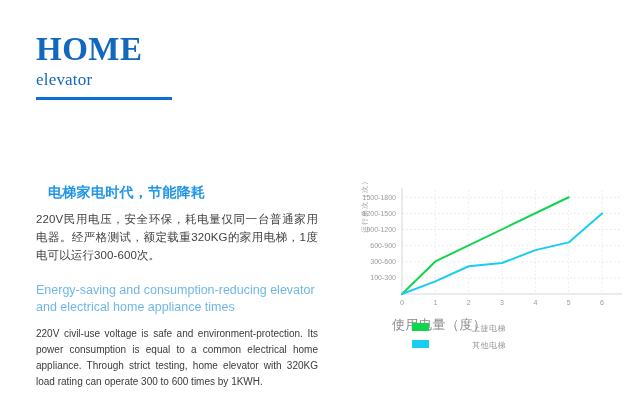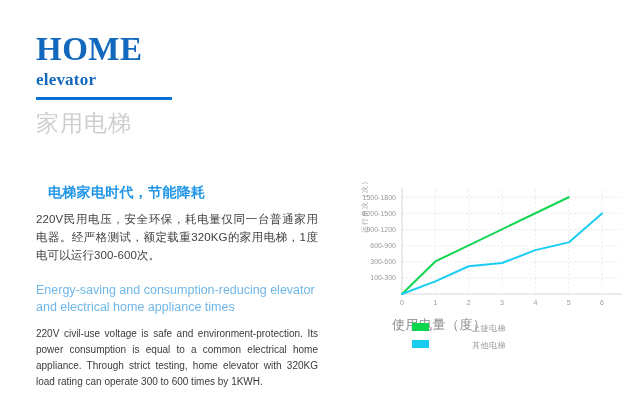--- a/index.html
+++ b/index.html
@@ -25,21 +25,21 @@
   .brand-home {
     font-family: "Liberation Serif", serif;
     font-weight: bold;
     font-size: 33px;
     line-height: 34px;
     color: #1268bd;
     letter-spacing: 0.5px;
   }
   .brand-elevator {
     font-family: "Liberation Serif", serif;
-    font-weight: bold;
+    font-weight: normal;
     font-size: 17px;
     line-height: 20px;
     color: #1268bd;
     margin-top: 4px;
     letter-spacing: 0.2px;
   }
   .brand-rule {
     width: 136px;
     height: 3px;
     background: #0b6fd8;
@@ -152,21 +152,20 @@
     font-family: "Liberation Sans", sans-serif;
   }
 </style>
 </head>
 <body>
 
 <div class="header">
   <div class="brand-home" style="color: rgb(18, 104, 189);">HOME</div>
   <div class="brand-elevator" style="color: rgb(18, 104, 189);">elevator</div>
   <div class="brand-rule" style="background: rgb(11, 111, 216);"></div>
-  <div class="brand-cn" style="color: rgb(207, 207, 207);">家用电梯</div>
 </div>
 
 <div class="copy">
   <div class="copy-h-cn" style="color: rgb(33, 150, 232);">电梯家电时代，节能降耗</div>
   <div class="copy-p-cn">220V民用电压，安全环保，耗电量仅同一台普通家用电器。经严格测试，额定载重320KG的家用电梯，1度电可以运行300-600次。</div>
   <div class="copy-h-en" style="color: rgb(111, 183, 232);">Energy-saving and consumption-reducing elevator and electrical home appliance times</div>
   <div class="copy-p-en">220V civil-use voltage is safe and environment-protection.  Its power consumption is equal to a common electrical home appliance.  Through strict testing, home elevator with 320KG load rating can operate 300 to 600 times by 1KWH.</div>
 </div>
 
 <div class="chart">

